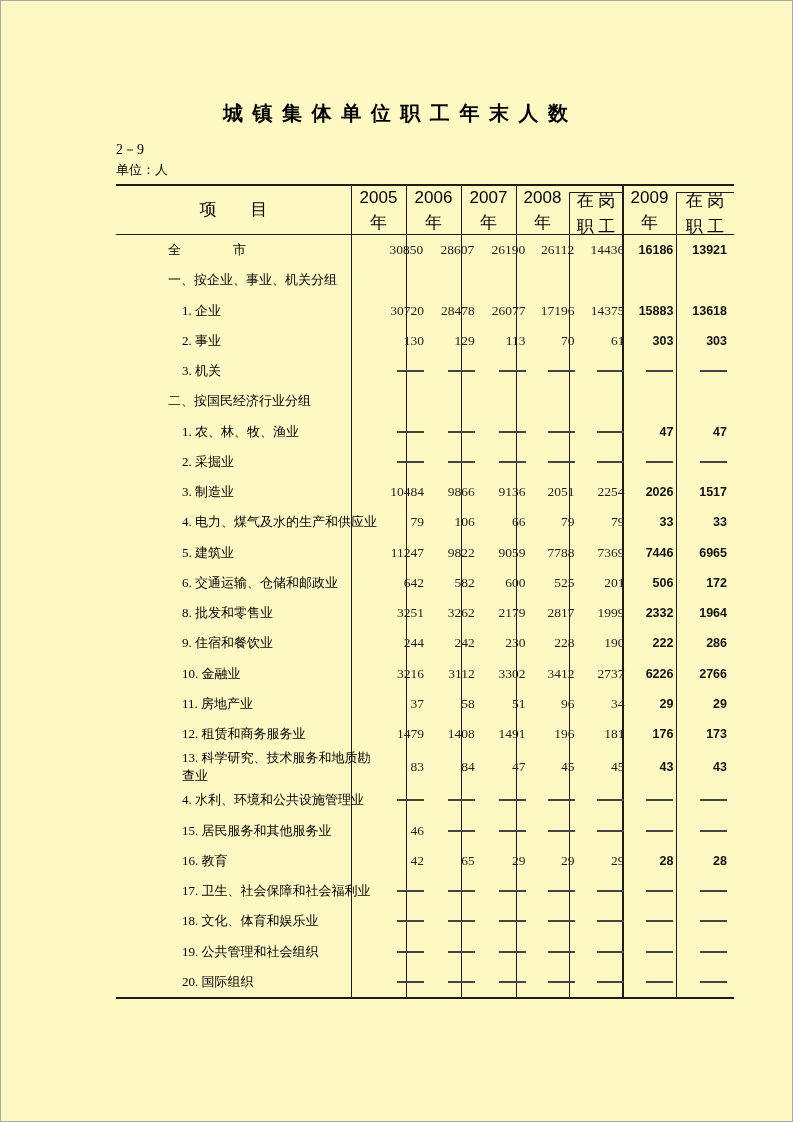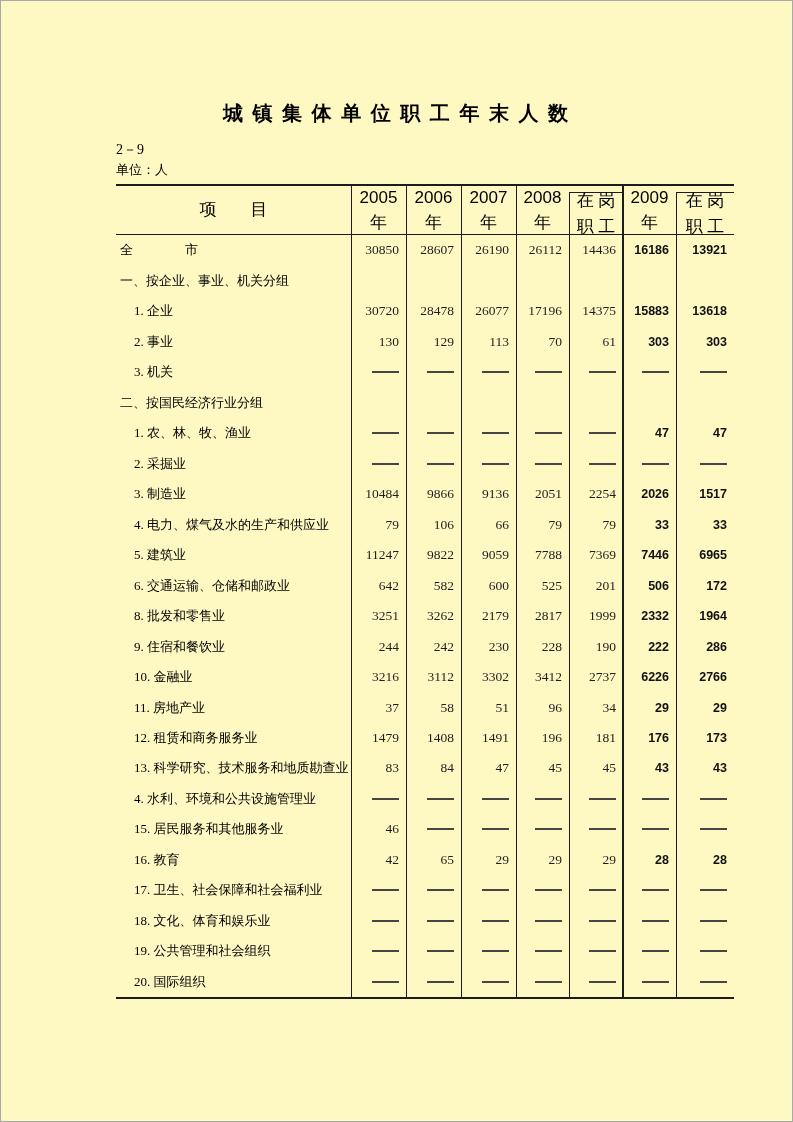--- a/index.html
+++ b/index.html
@@ -31,21 +31,21 @@
     position:absolute;top:2px;height:48px;display:flex;align-items:center;justify-content:center;
     font-weight:normal;font-size:17px;text-align:center;
     font-family:"Liberation Sans","DejaVu Sans",sans-serif;white-space:pre-line;line-height:1.5;
   }
   .h-item{left:0;width:235px;}
   .h1{left:235px;width:55px}.h2{left:290px;width:55px}.h3{left:345px;width:55px}
   .h4{left:400px;width:53px}.h5{left:453px;top:9px;height:41px;width:54px}
   .h6{left:507px;width:53px}.h7{left:560px;top:9px;height:41px;width:58px}
   
   .tbody{position:absolute;left:0;right:0;top:51px;bottom:2px;display:flex;flex-direction:column;}
-  .trow{flex:1;display:flex;align-items:stretch;}
+  .trow{flex:1;display:flex;align-items:stretch;margin-left:48px;}
   .cell{display:flex;align-items:center;box-sizing:border-box;font-size:13px;}
   .clabel{width:235px;justify-content:flex-start;padding-left:4px;}
   .ind1{padding-left:18px;}
   .cnum{justify-content:flex-end;padding-right:7px;}
   .c1{width:55px}.c2{width:55px}.c3{width:55px}.c4{width:53px}
   .c5{width:54px}.c6{width:53px}.c7{width:58px}
   .serif{font-family:"Liberation Serif","DejaVu Serif",serif;font-size:13.5px;color:#1e1e1e;}
   .sans{font-family:"Liberation Sans","DejaVu Sans",sans-serif;font-weight:bold;font-size:12.5px;color:#111;}
   .dash{display:inline-block;width:27px;height:2px;background:#454545;}
 </style>

